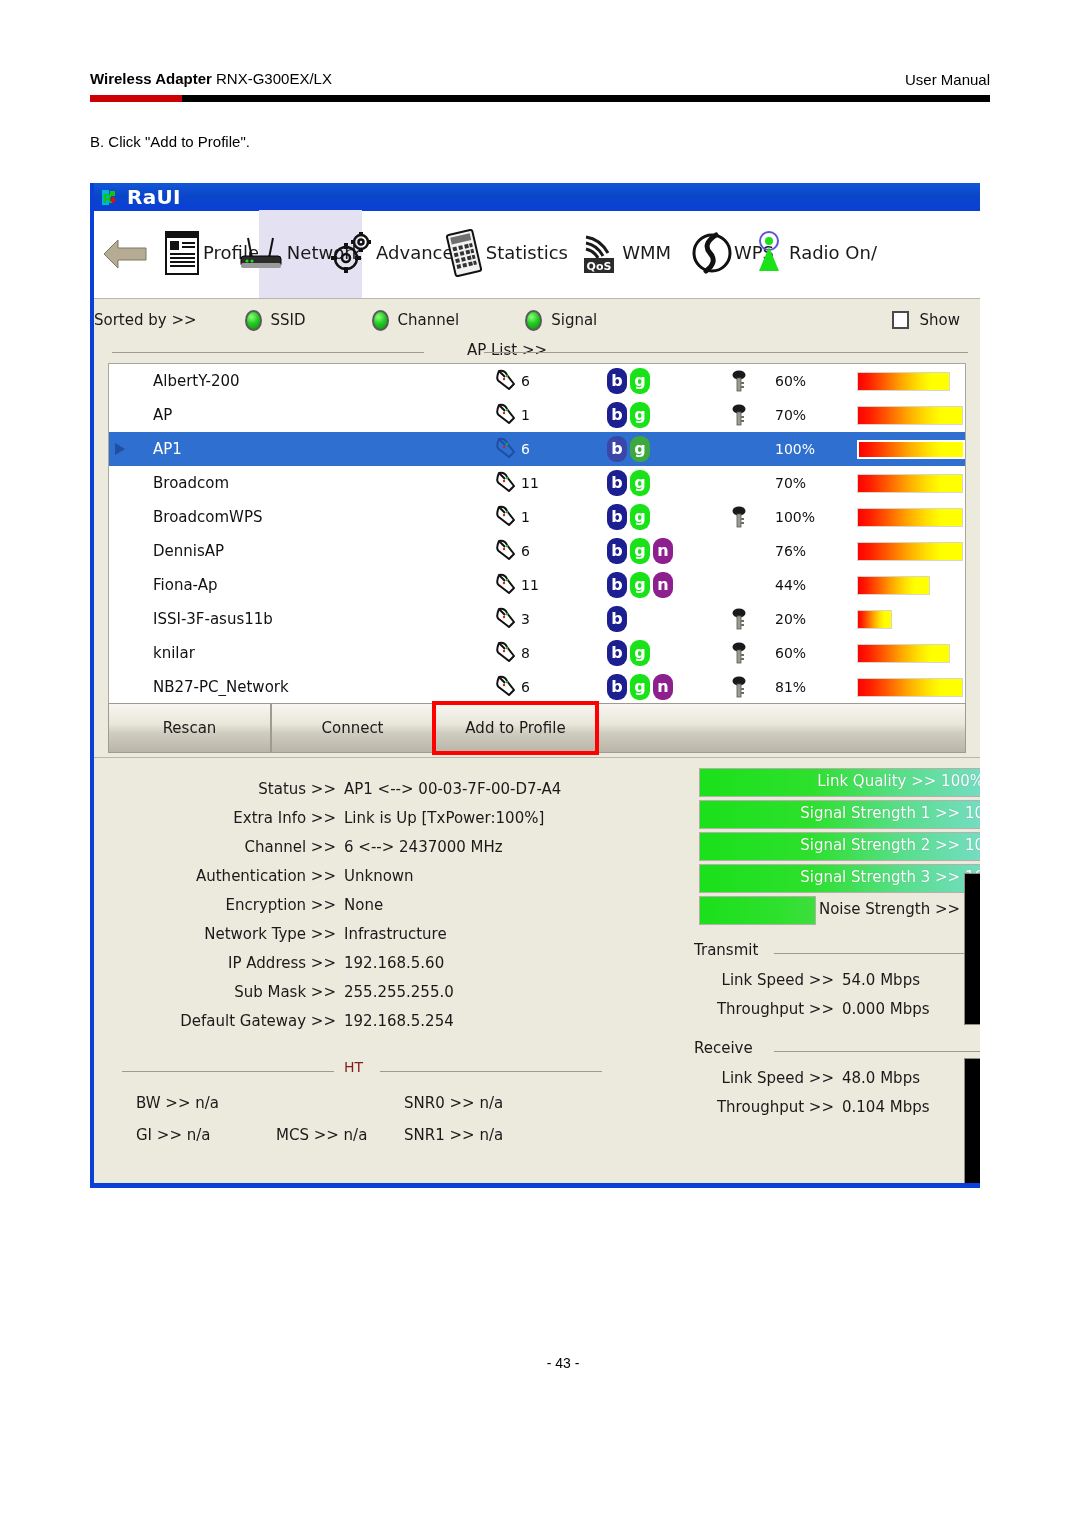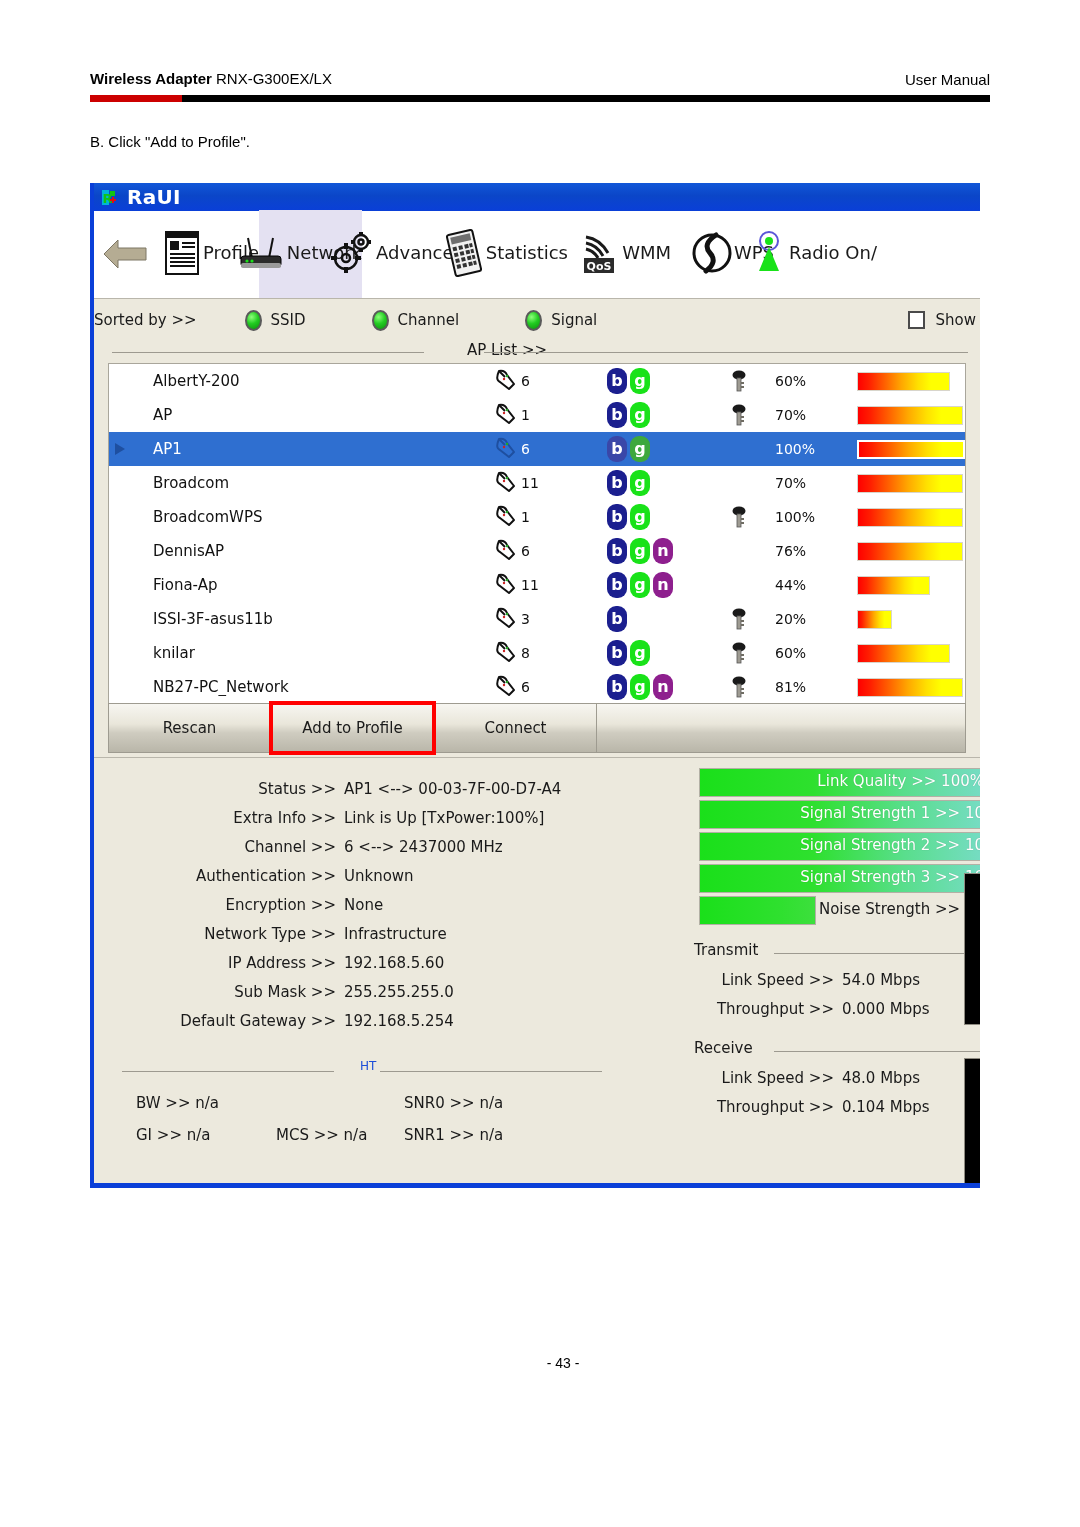--- a/index.html
+++ b/index.html
@@ -57,21 +57,21 @@
   .sortbar { height:42px; background:#ece9dd; display:flex; align-items:center;
              position:relative; font-size:15px; color:#1a1a1a; }
   .sortbar .sb-lbl { margin-right:48px; }
   .radio-wrap { display:flex; align-items:center; margin-right:66px; }
   .radio {
     width:17px; height:21px; border-radius:50%;
     background:radial-gradient(circle at 35% 30%, #8dff7a 0%, #22cc22 45%, #0c8f0c 100%);
     border:2px solid #5a5a5a; margin-right:9px; flex:0 0 auto;
   }
   .radio-wrap span { white-space:nowrap; }
-  .show-wrap { position:absolute; right:4px; display:flex; align-items:center; }
+  .show-wrap { position:absolute; right:20px; display:flex; align-items:center; }
   .chk { width:17px; height:18px; background:#fff; border:2px solid #4a4a4a; margin-right:11px; flex:0 0 auto; }
 
   
   .aplist-head { height:22px; position:relative; }
   .aplist-head .hl { position:absolute; top:11px; height:1px; background:#9d9a90; }
   .aplist-head .hl.l { left:18px; right:556px; }
   .aplist-head .hl.r { left:390px; right:12px; }
   .aplist-head .ht { position:absolute; left:0; right:0; top:0; text-align:center;
                      font-size:15px; color:#1a1a1a; margin-left:-60px; }
 
@@ -124,21 +124,21 @@
              border-top:1px solid #b9b6ab; }
   .detail-left { position:absolute; left:0; top:16px; width:560px; }
   .drow { height:29px; display:flex; align-items:center; font-size:15px; color:#1a1a1a; }
   .dlabel { width:250px; text-align:right; padding-right:8px; white-space:nowrap; }
   .dvalue { white-space:nowrap; }
 
   .ht-sep { position:relative; height:26px; margin:10px 28px 4px 28px; }
   .ht-sep .hl { position:absolute; top:13px; height:1px; background:#9d9a90; }
   .ht-sep .hl.l { left:0; width:212px; }
   .ht-sep .hl.r { left:258px; width:222px; }
-  .ht-sep .ht { position:absolute; left:222px; top:1px; font-size:12px; color:#1d4ed8;margin-left:16px; }
+  .ht-sep .ht { position:absolute; left:222px; top:1px; font-size:14px; color:#7f1d1d; }
 
   .ht-grid { position:relative; height:70px; font-size:15px; color:#1a1a1a; }
   .ht-cell { position:absolute; white-space:nowrap; }
 
   
   .detail-right { position:absolute; left:596px; top:10px; width:294px; }
   .qbar-wrap { position:relative; height:29px; margin-bottom:3px; }
   .qbar {
     position:absolute; left:9px; top:0; height:29px;
     background:linear-gradient(90deg,#1ae01a 0%,#2ee02e 40%,#59de8c 72%,#76dcc4 100%);
@@ -616,22 +616,22 @@
         </div>
         <div class="ap-pct">81%</div>
         <div class="ap-bar-cell">
           <div class="ap-bar" style="width: 98%;"></div>
         </div>
       </div>
     </div>
 
   <div class="btnrow">
     <div class="ui-btn">Rescan</div>
+    <div class="ui-btn">Connect</div>
     <div class="ui-btn btn-highlight">Add to Profile</div>
-    <div class="ui-btn">Connect</div>
     <div class="btnrow-fill"></div>
   </div>
 
   <div class="details">
 
     <div class="detail-left" id="detail-rows">
         <div class="drow">
           <span class="dlabel">Status &gt;&gt;</span>
           <span class="dvalue">AP1 &lt;--&gt; 00-03-7F-00-D7-A4</span>
         </div>

